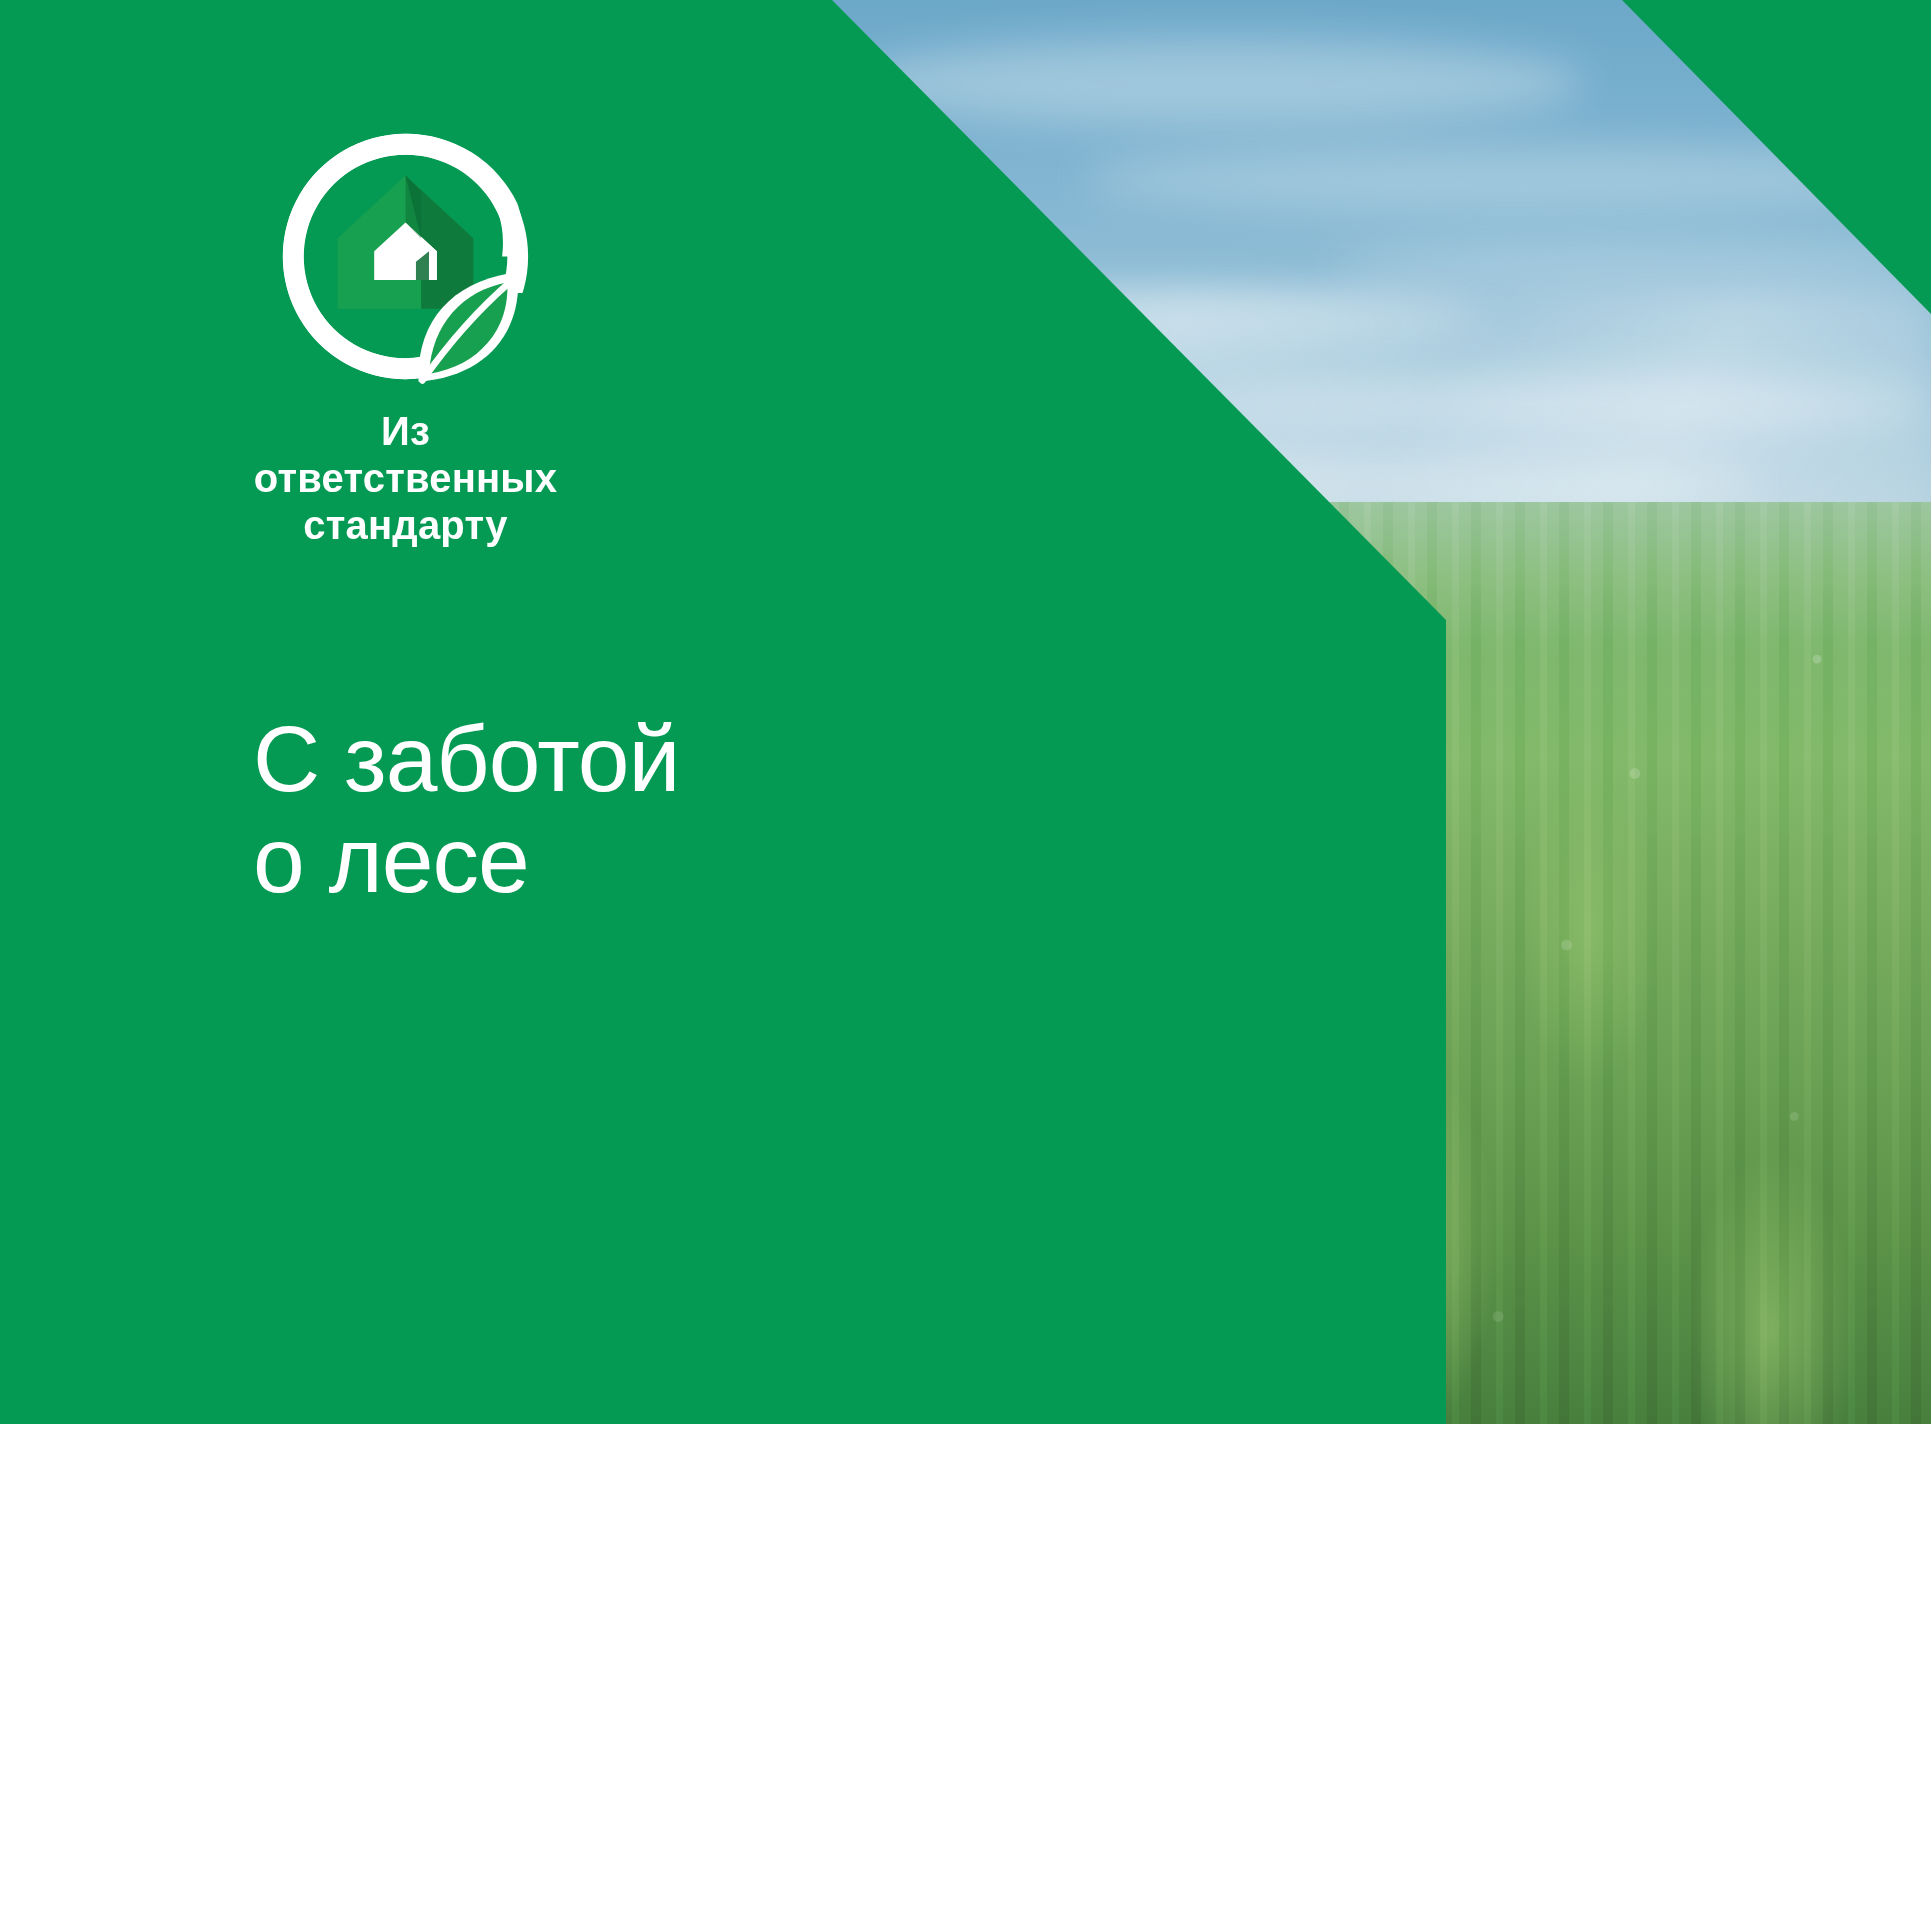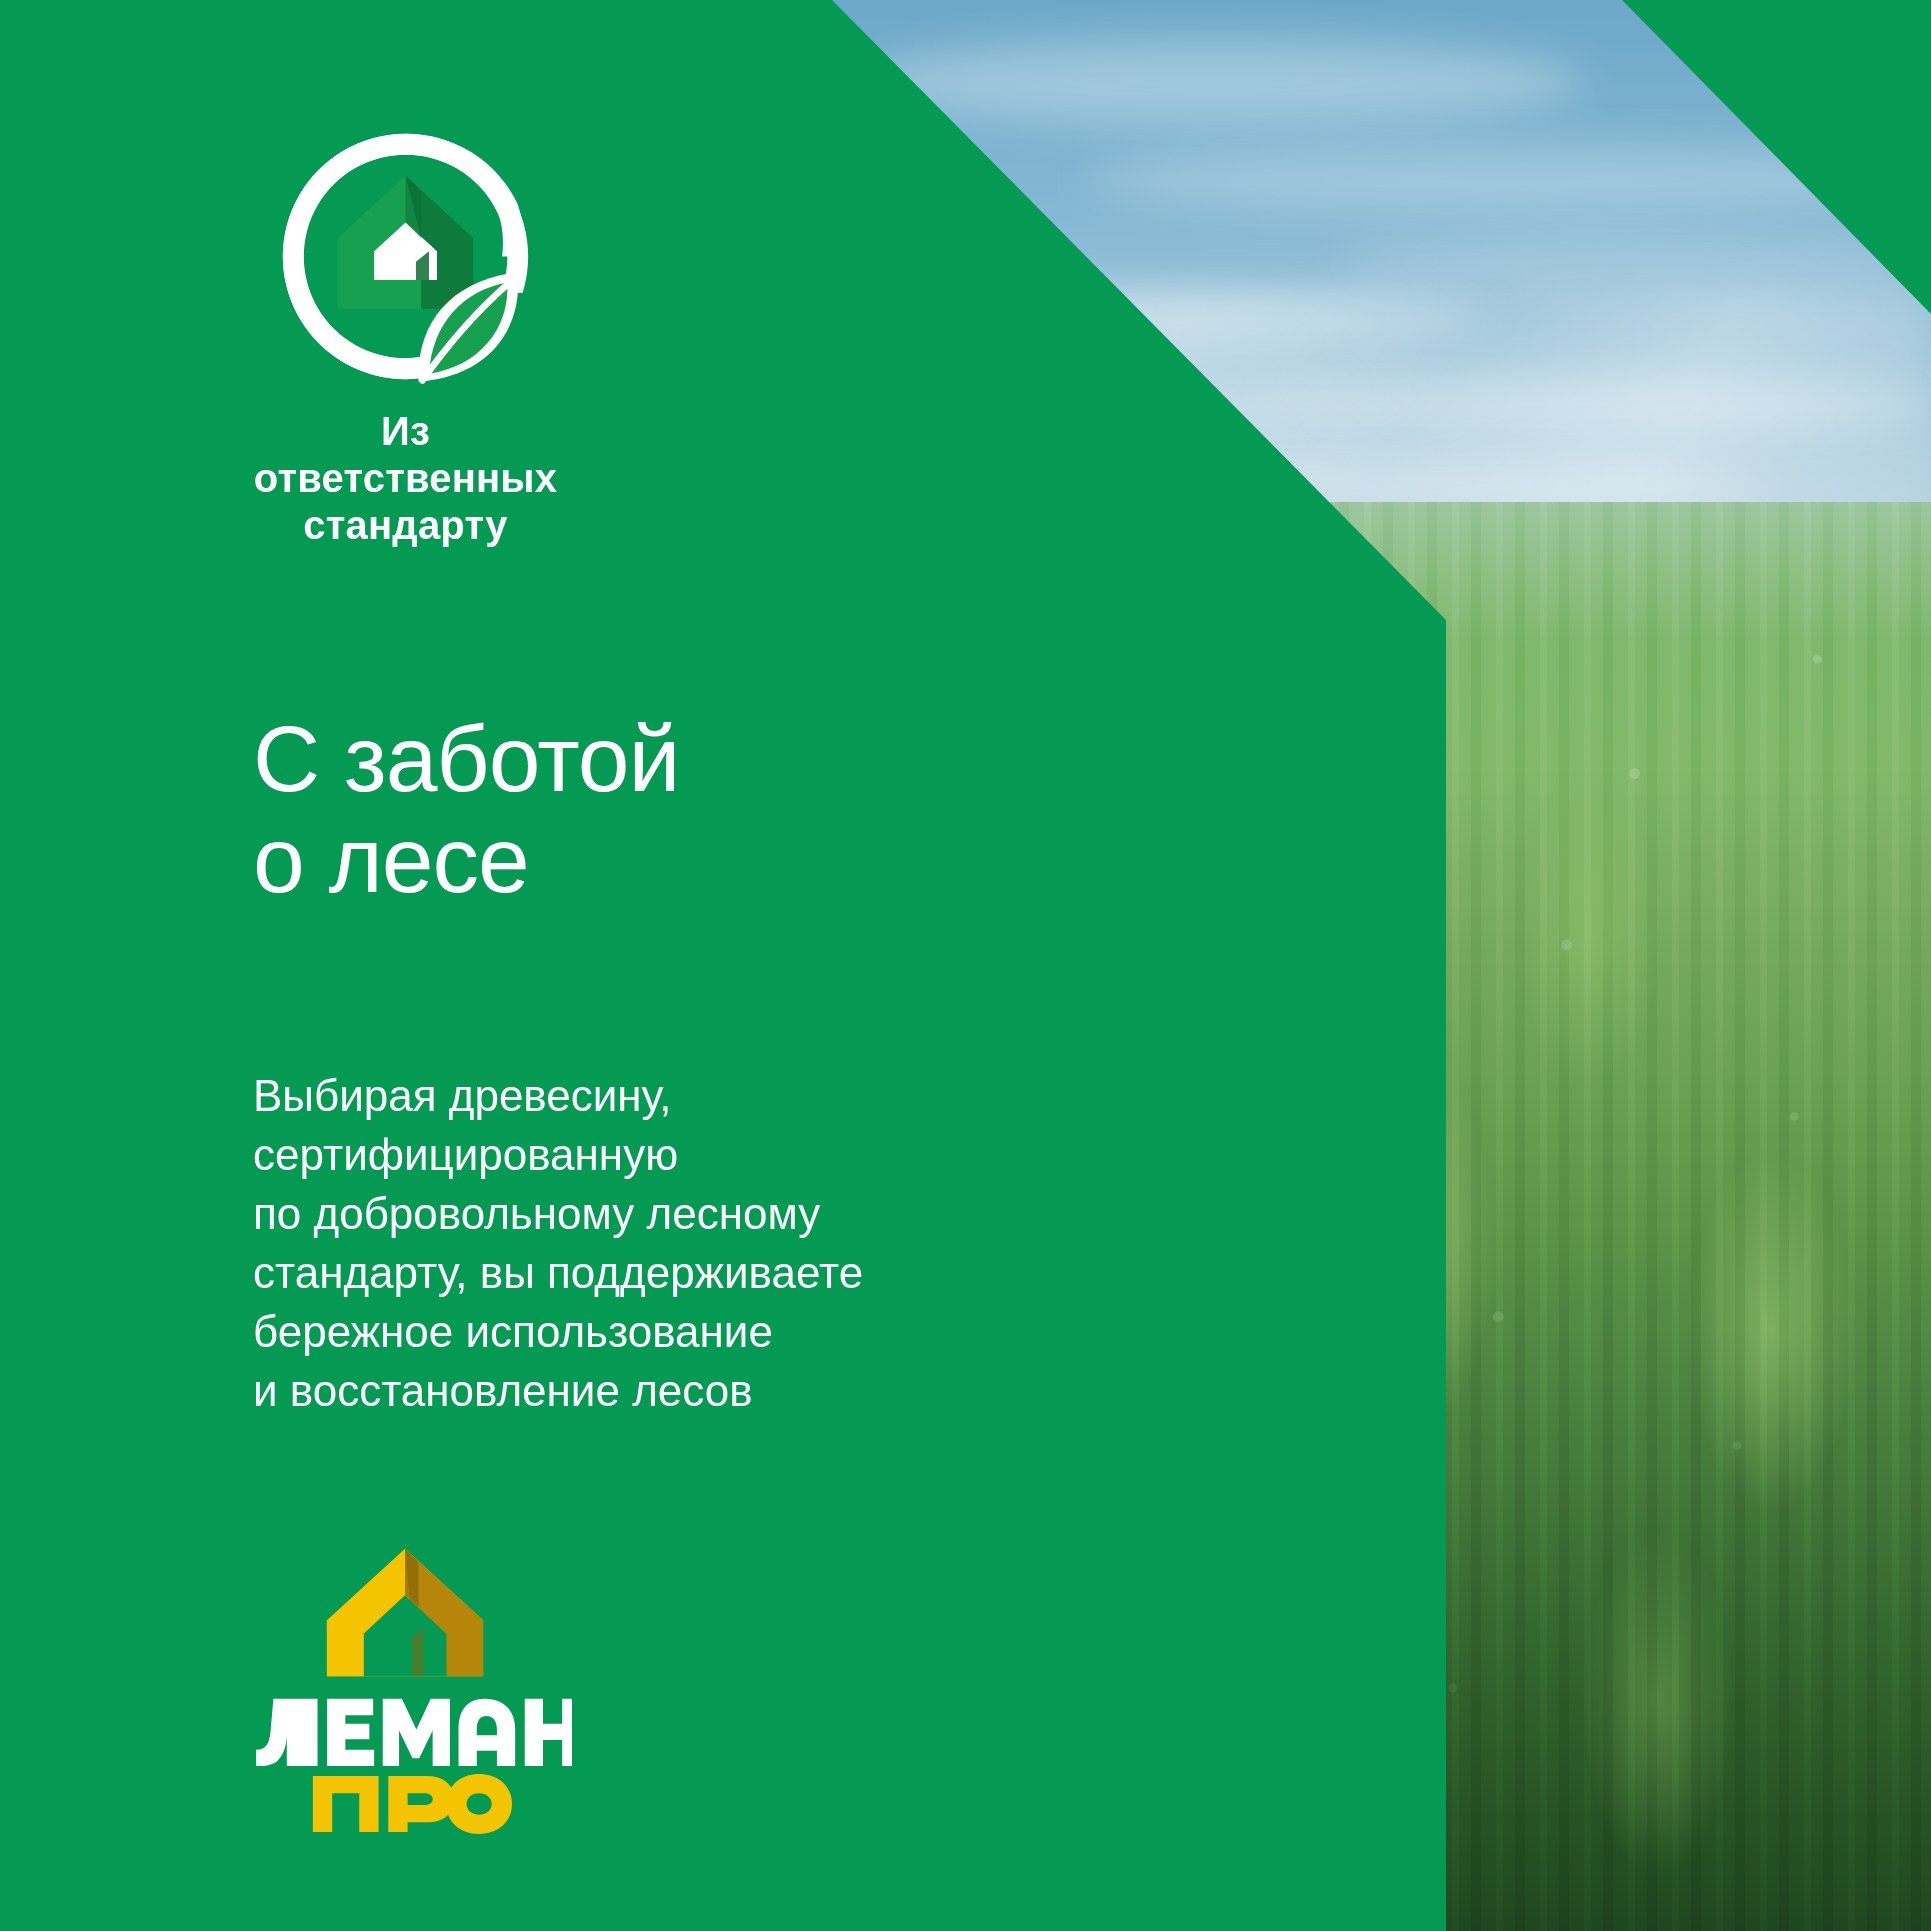--- a/index.html
+++ b/index.html
@@ -4,21 +4,21 @@
 <title>Lemana Pro — С заботой о лесе</title>
 <style>
   html, body {
     margin: 0;
     padding: 0;
     background: #ffffff;
   }
   #poster {
     position: relative;
     width: 1931px;
-    height: 1931px;
+    height: 1424px;
     overflow: hidden;
     font-family: "Liberation Sans", sans-serif;
     background: #059a53;
   }
 
   
   .photo {
     position: absolute;
     left: 792px;
     top: 0;
@@ -289,26 +289,20 @@
       <path d="M118,190 C120,152 144,126 178,120 C180,156 156,184 118,190 Z" fill="#17a04f"></path>
       <path d="M113,195 C132,168 154,142 182,118" stroke="#ffffff" stroke-width="5" fill="none" stroke-linecap="round"></path>
     </svg>
 
     <div class="eco-caption"><span>Из ответственных</span><br><span>стандарту</span></div>
   </div>
 
   <h1 class="headline">С заботой
 о лесе</h1>
 
-  <p class="body-copy">Выбирая древесину,
-сертифицированную
-по добровольному лесному
-стандарту, вы поддерживаете
-бережное использование
-и восстановление лесов</p>
 
   <div class="brand">
     <svg class="brand-house" viewBox="0 0 170 140">
       <path d="M85,4 L166,78 L166,136 L4,136 L4,78 Z" fill="#F5C400"></path>
       <path d="M85,4 L166,78 L166,136 L92,136 L92,78 Z" fill="#B5860A"></path>
       <path d="M85,52 L128,92 L128,136 L42,136 L42,92 Z" fill="#059a53"></path>
       <path d="M92,78 L110,62 L110,136 L92,136 Z" fill="#059a53" opacity="0"></path>
       <path d="M85,4 L99,18 L99,64 L85,52 Z" fill="#8a6507" opacity=".75"></path>
       <path d="M92,96 L104,86 L104,136 L92,136 Z" fill="#8a6507" opacity=".5"></path>
       <path d="M4,78 L4,136 L42,136 L42,92 Z" fill="#F5C400"></path>

